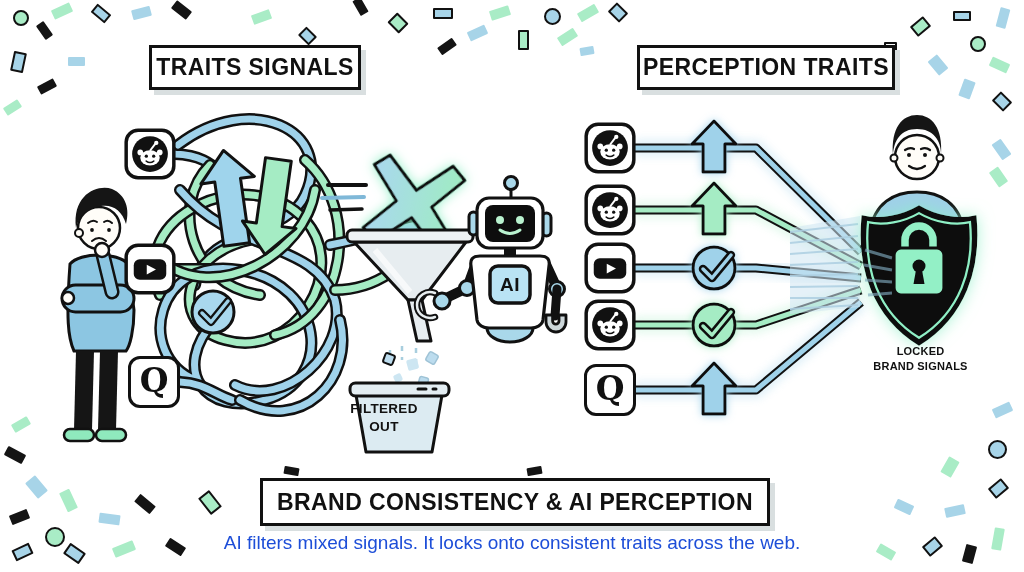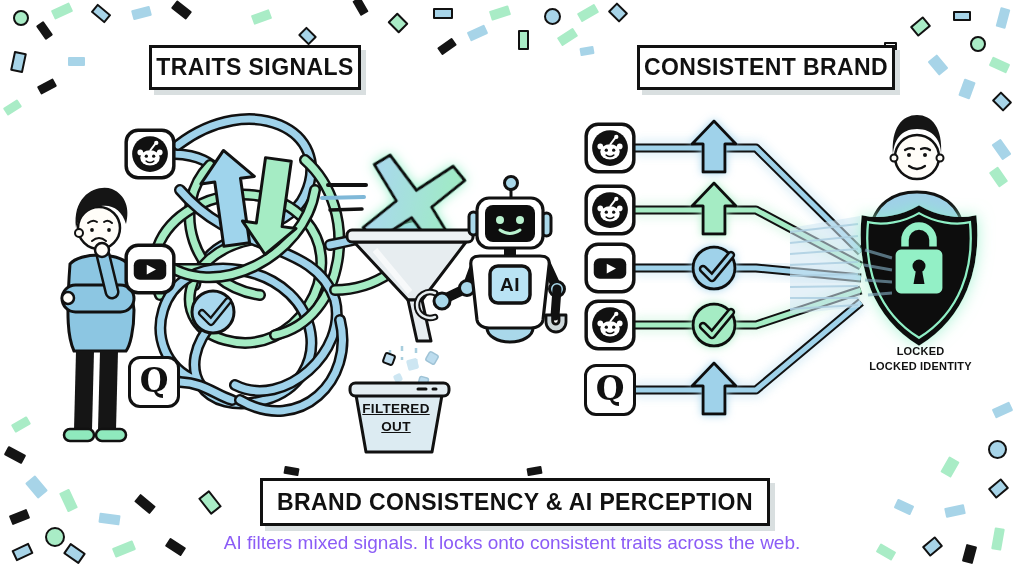--- a/index.html
+++ b/index.html
@@ -9,25 +9,25 @@
   .confetti{position:absolute;box-sizing:border-box;}
   .badge{position:absolute;width:52px;height:52px;}
   .badge svg{width:100%;height:100%;display:block;}
   .q-badge{width:100%;height:100%;background:#fff;border:3.2px solid #111;border-radius:12px;
            box-sizing:border-box;display:flex;align-items:center;justify-content:center;}
   .q-letter{font-family:"DejaVu Serif",serif;font-weight:bold;font-size:33px;line-height:1;color:#111;margin-top:-3px;}
   .title-box{position:absolute;background:#fff;border:3px solid #111;box-shadow:5px 5px 0 #d9dfe0;
              display:flex;align-items:center;justify-content:center;font-weight:bold;
              font-size:23px;letter-spacing:.4px;color:#111;white-space:nowrap;}
   .caption{position:absolute;text-align:center;font-weight:bold;color:#111;}
-  #filtered-label{left:348px;top:400px;width:96px;font-size:13.5px;line-height:1.3;letter-spacing:.3px;text-decoration:underline;}
+  #filtered-label{left:336px;top:400px;width:96px;font-size:13.5px;line-height:1.3;letter-spacing:.3px;}
   #locked-label{left:833px;top:344px;width:175px;font-size:11px;line-height:1.4;letter-spacing:.2px;}
   #ai-label{left:490px;top:266px;width:40px;height:37px;display:flex;align-items:center;justify-content:center;
             font-size:19px;letter-spacing:.5px;}
-  #subtitle{position:absolute;left:0;top:532px;width:1024px;text-align:center;font-size:19px;color:#8b5cf6;}
+  #subtitle{position:absolute;left:0;top:532px;width:1024px;text-align:center;font-size:19px;color:#1d4ed8;}
   svg{overflow:visible;}
 </style>
 </head>
 <body>
 
 <div id="stage">
 
   <div id="confetti-layer" class="abs" style="left:0;top:0;width:1024px;height:572px;">
       <div class="confetti" style="left: 13px; top: 10px; width: 16px; height: 16px; background: rgb(169, 236, 198); transform: rotate(0deg); border: 2.5px solid rgb(17, 17, 17); border-radius: 50%;"></div>
       <div class="confetti" style="left: 52px; top: 6px; width: 20px; height: 10px; background: rgb(169, 236, 198); transform: rotate(-25deg); border-radius: 1px;"></div>
@@ -407,30 +407,30 @@
         <div class="q-badge">
           <span class="q-letter">Q</span>
         </div>
       </div>
     </div>
 
   <div class="title-box" style="left:149px;top:45px;width:206px;height:39px">
     <span>TRAITS SIGNALS</span>
   </div>
   <div class="title-box" style="left:637px;top:45px;width:252px;height:39px">
-    <span>CONSISTENT BRAND</span>
+    <span>PERCEPTION TRAITS</span>
   </div>
   <div class="title-box" style="left:260px;top:478px;width:504px;height:42px">
     <span>BRAND CONSISTENCY &amp; AI PERCEPTION</span>
   </div>
   <div id="subtitle">AI filters mixed signals. It locks onto consistent traits across the web.</div>
 
   <div id="filtered-label" class="caption">
     <div>FILTERED</div>
     <div>OUT</div>
   </div>
   <div id="locked-label" class="caption">
     <div>LOCKED</div>
-    <div>LOCKED IDENTITY</div>
+    <div>BRAND SIGNALS</div>
   </div>
   <div id="ai-label" class="caption">AI</div>
 
 </div>
 
 </body></html>

